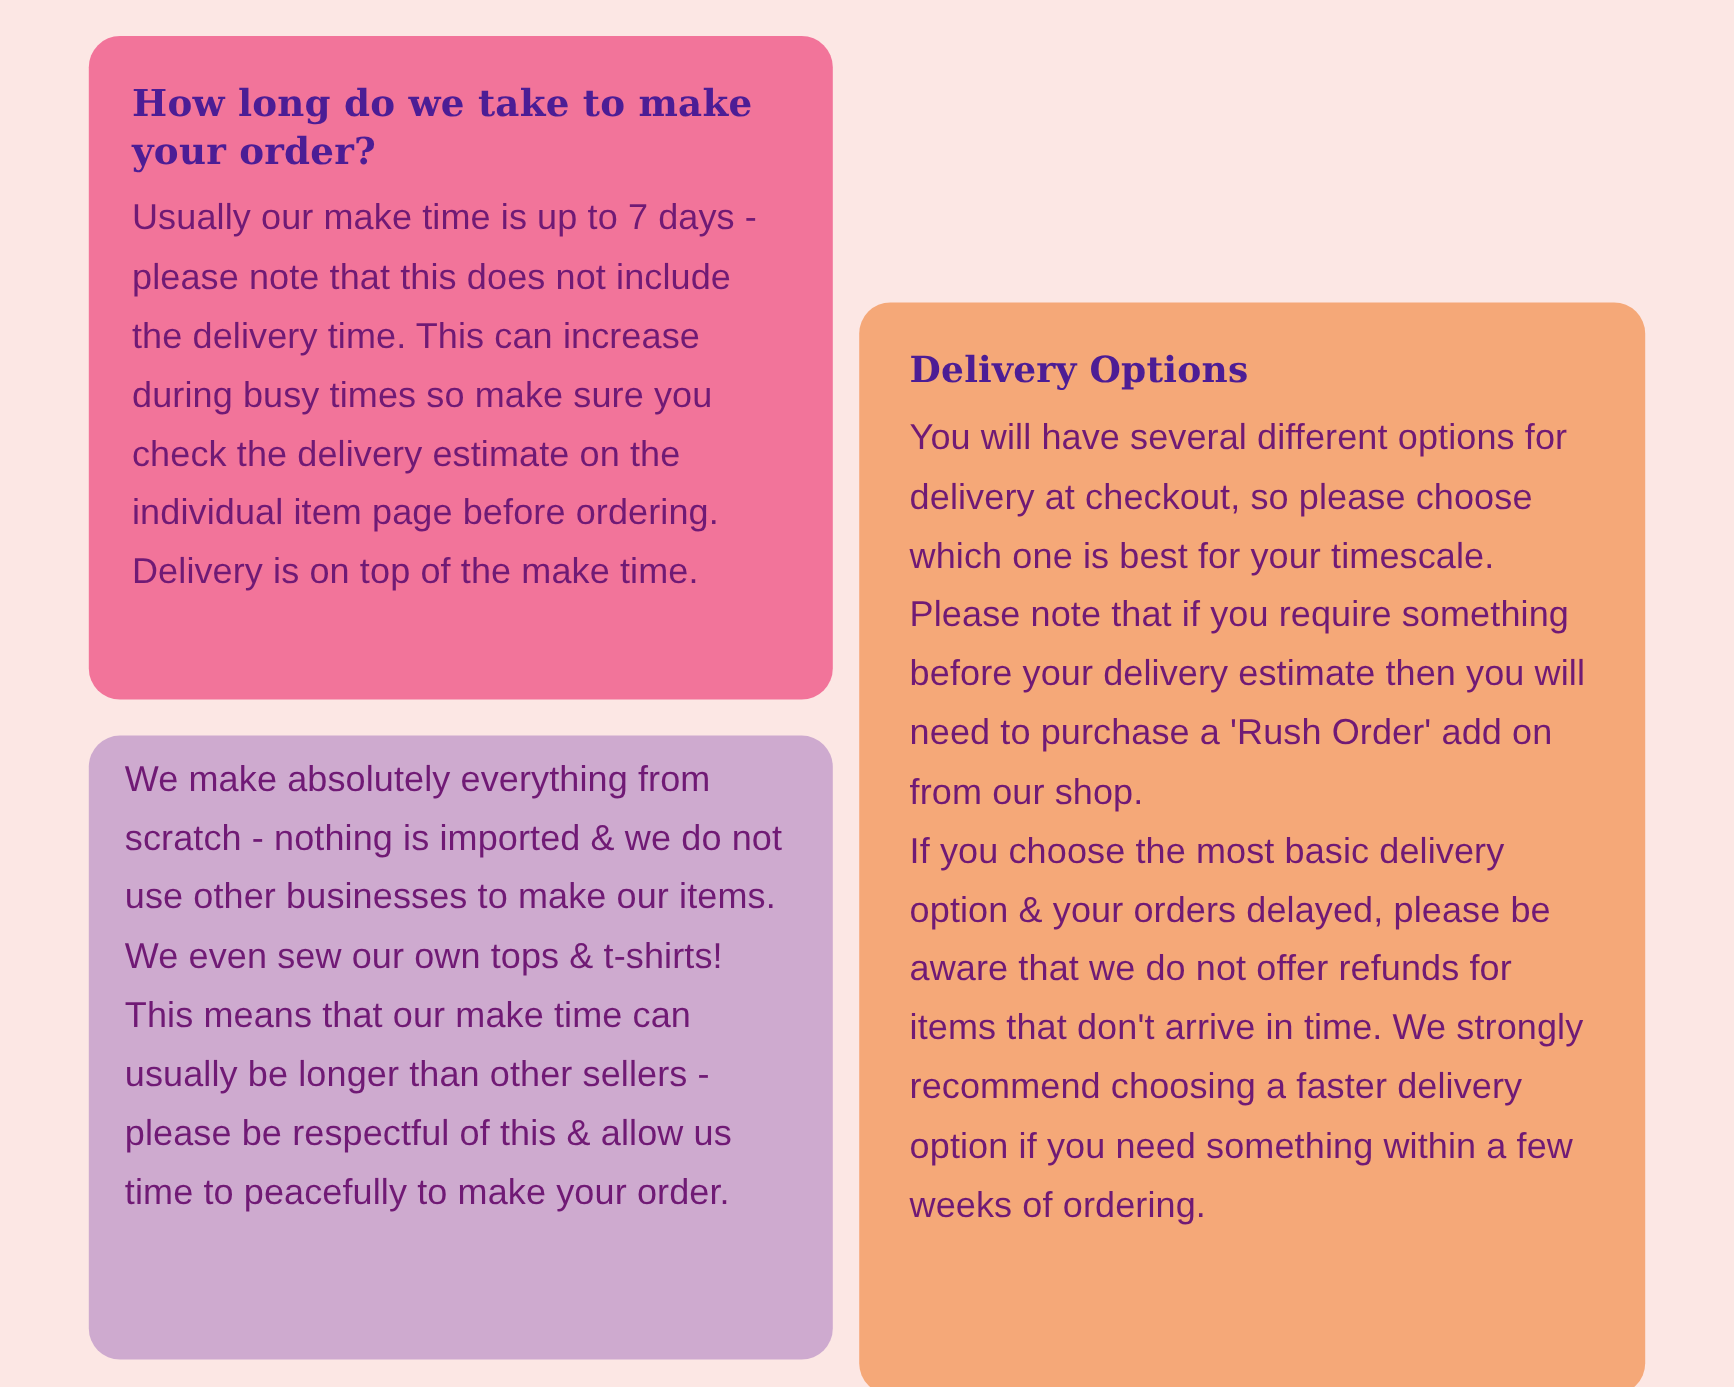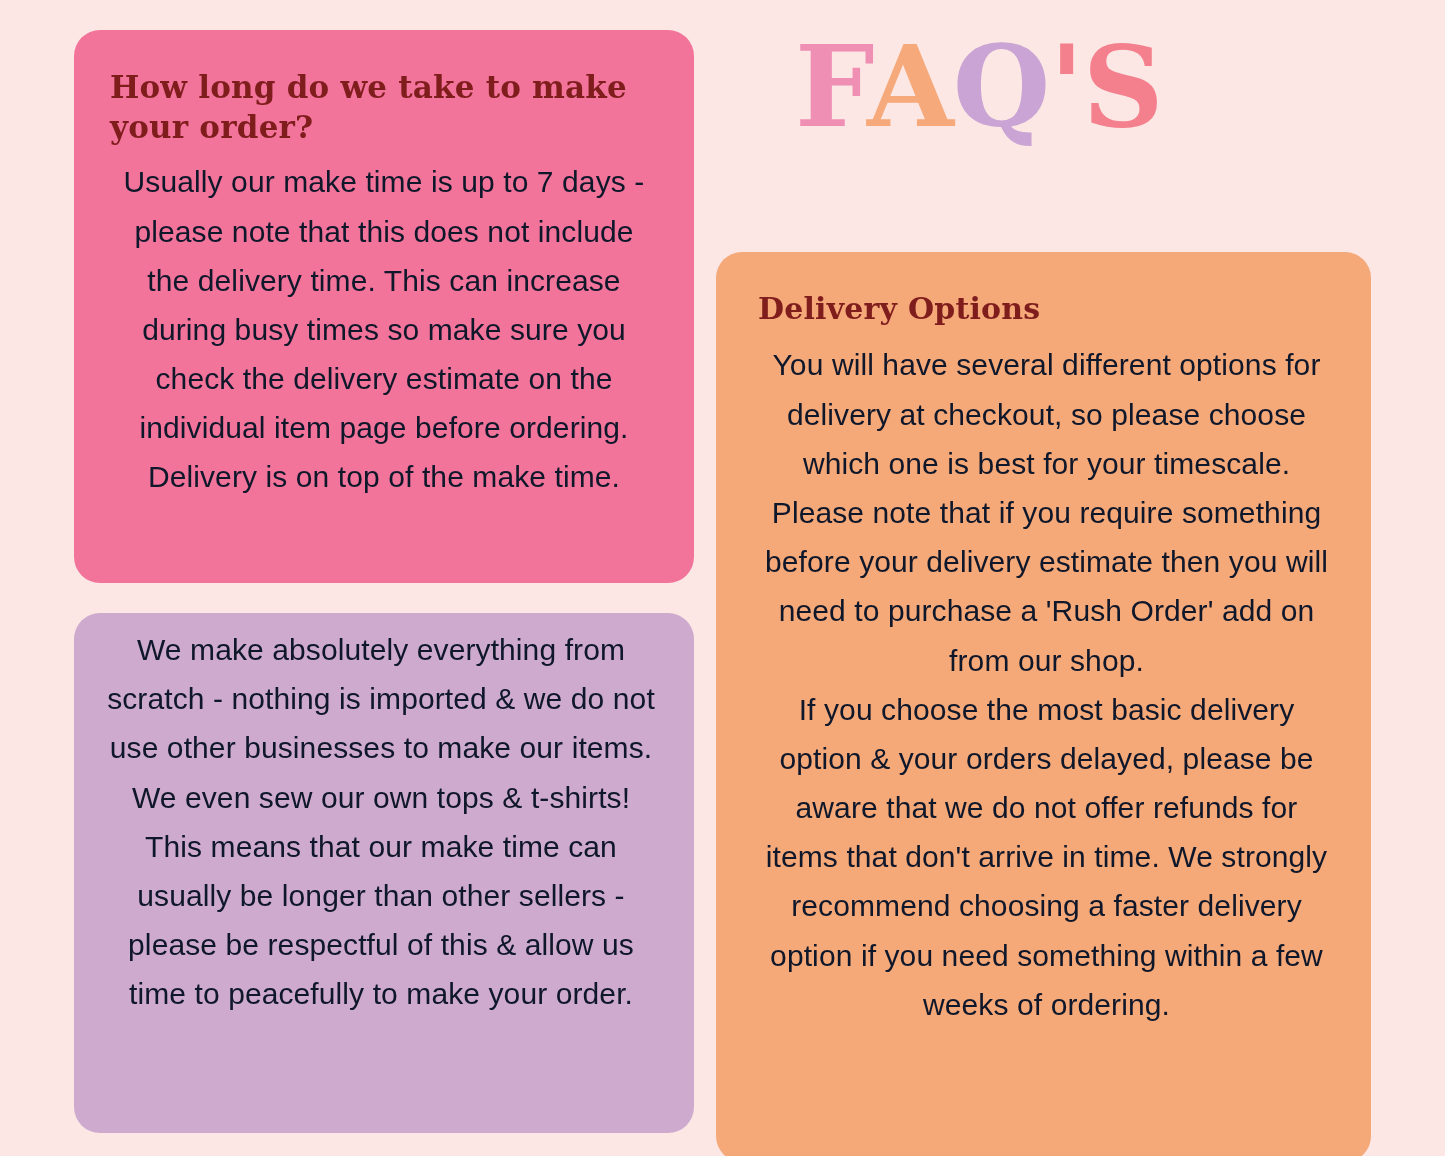--- a/index.html
+++ b/index.html
@@ -41,31 +41,30 @@
     position: absolute;
     border-radius: 26px;
     color: #ffffff;
   }
   .card h2 {
     font-family: "DejaVu Serif", "Liberation Serif", serif;
     font-weight: bold;
     font-size: 30px;
     line-height: 1.28;
     letter-spacing: 0.2px;
-    color: #7f1d1d;
+    color: #4c1d95;
     margin-bottom: 8px;
   }
   .card p {
     font-family: "Liberation Sans", sans-serif;
     font-size: 30px;
     line-height: 1.64;
     font-weight: 400;
-    color: #0f172a;
+    color: #701a75;
     letter-spacing: 0.1px;
-    text-align: center;
   }
 
   
   #card-make-time {
     left: 74px;
     top: 30px;
     width: 620px;
     height: 553px;
     background: #f2749a;
     padding: 38px 36px 20px 36px;
@@ -92,23 +91,20 @@
     padding: 38px 36px 20px 42px;
     margin-top: 28px;
   }
   #card-delivery h2 { margin-bottom: 12px; }
 </style>
 </head>
 <body>
 
 <div class="page">
 
-  <div class="title">
-    <span class="l1">F</span><span class="l2">A</span><span class="l3">Q</span><span class="l4">'</span><span class="l5">S</span>
-  </div>
 
   <div class="card" id="card-make-time">
     <h2 style="white-space: pre-line;">How long do we take to make your order?</h2>
     <p style="white-space: pre-line;">Usually our make time is up to 7 days - please note that this does not include the delivery time. This can increase during busy times so make sure you check the delivery estimate on the individual item page before ordering.
 Delivery is on top of the make time.</p>
   </div>
 
   <div class="card" id="card-handmade">
     <p style="white-space: pre-line;">We make absolutely everything from scratch - nothing is imported &amp; we do not use other businesses to make our items. We even sew our own tops &amp; t-shirts! This means that our make time can usually be longer than other sellers - please be respectful of this &amp; allow us time to peacefully to make your order.</p>
   </div>

